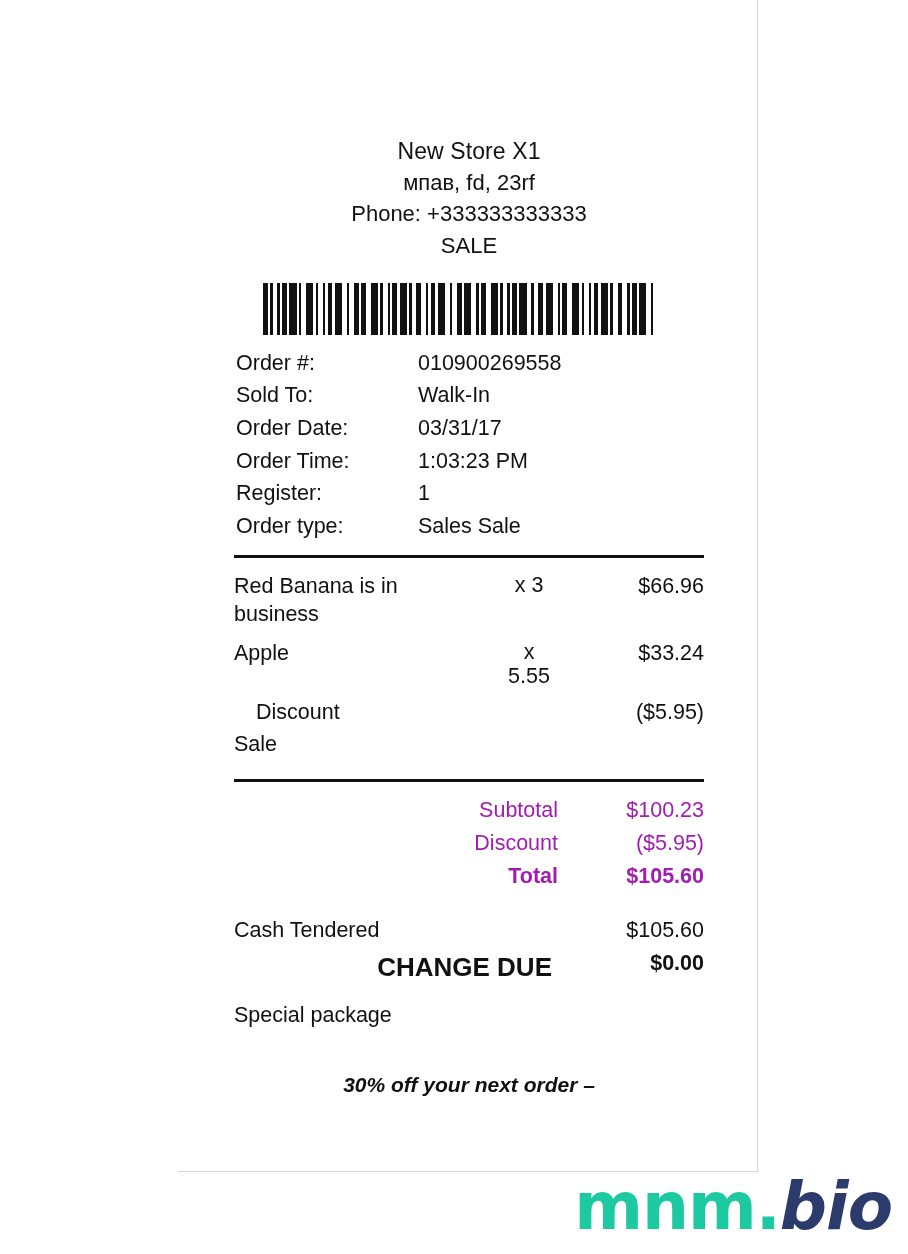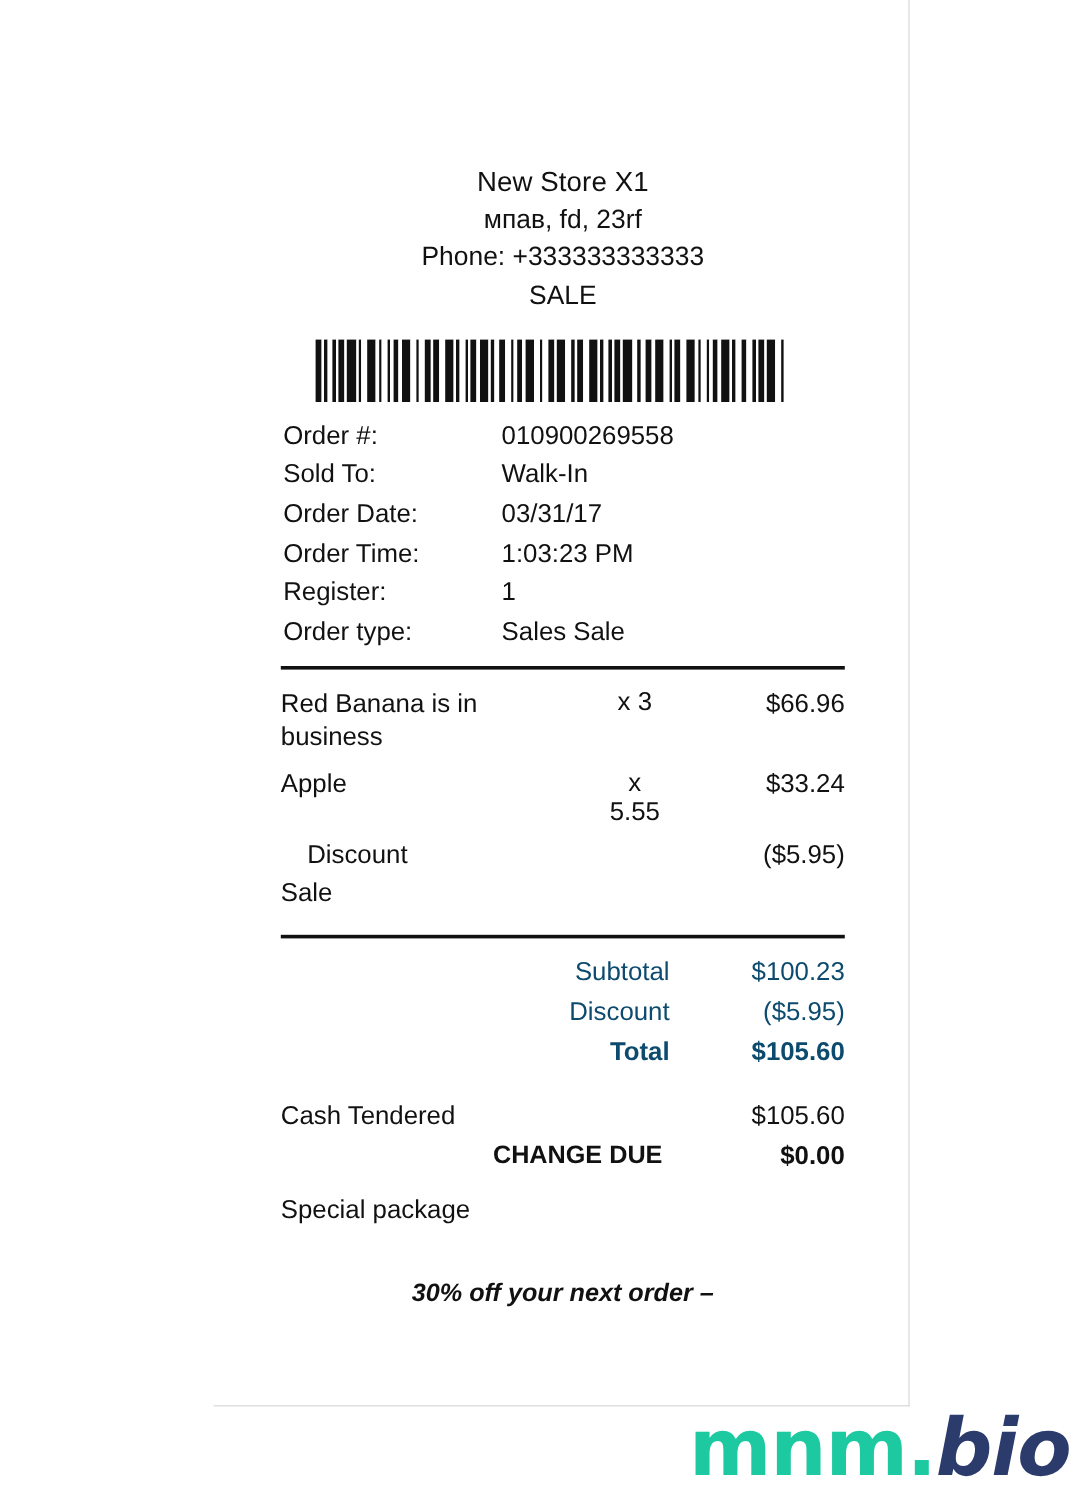--- a/index.html
+++ b/index.html
@@ -117,21 +117,21 @@
     color: #111;
     line-height: 1.3;
     padding-bottom: 8px;
   }
 
   
   .totals { padding-top: 12px; }
   .total-row {
     display: flex;
     font-size: 21.5px;
-    color: #0c4a6e;
+    color: #a21caf;
     line-height: 1.55;
   }
   .total-label {
     flex: 1;
     text-align: right;
     padding-right: 26px;
   }
   .total-amt {
     width: 120px;
     flex: none;
@@ -142,21 +142,21 @@
 
   .payment { padding-top: 20px; }
   .pay-row {
     display: flex;
     font-size: 21.5px;
     color: #111;
     line-height: 1.55;
   }
   .pay-label { flex: 1; }
   .pay-amt { width: 130px; flex: none; text-align: right; }
-  .pay-row.bold .pay-label { text-align: right; padding-right: 22px; font-weight: bold; font-size: 21px;}
+  .pay-row.bold .pay-label { text-align: right; padding-right: 22px; font-weight: bold; font-size: 26px;}
   .pay-row.bold .pay-amt { font-weight: bold; }
 
   .special {
     font-size: 21.5px;
     color: #111;
     padding-top: 16px;
   }
 
   
   .promo {

